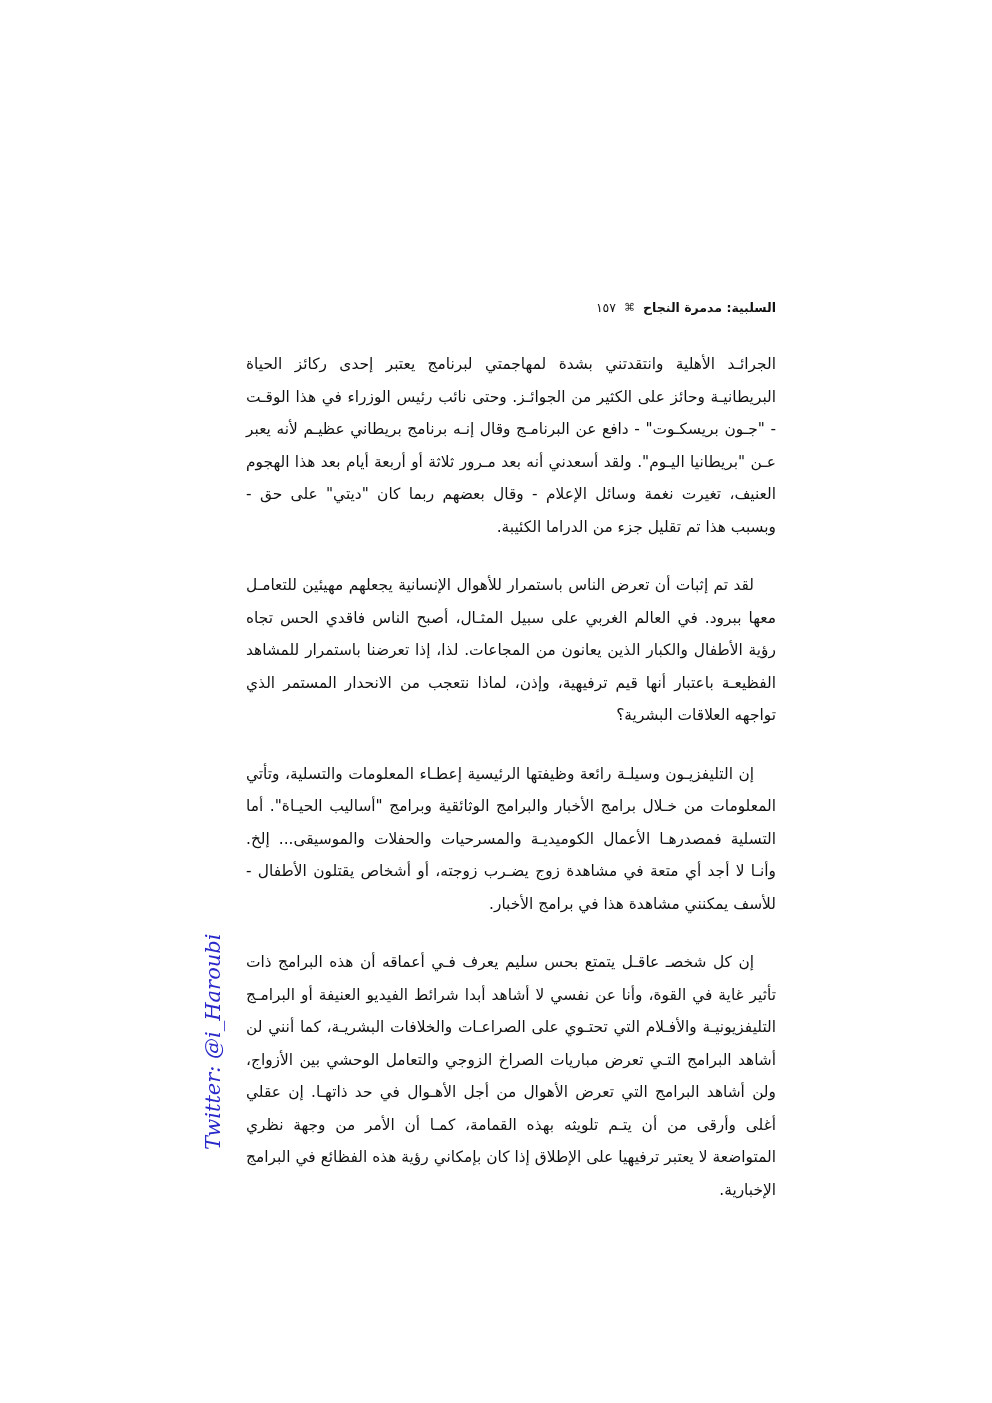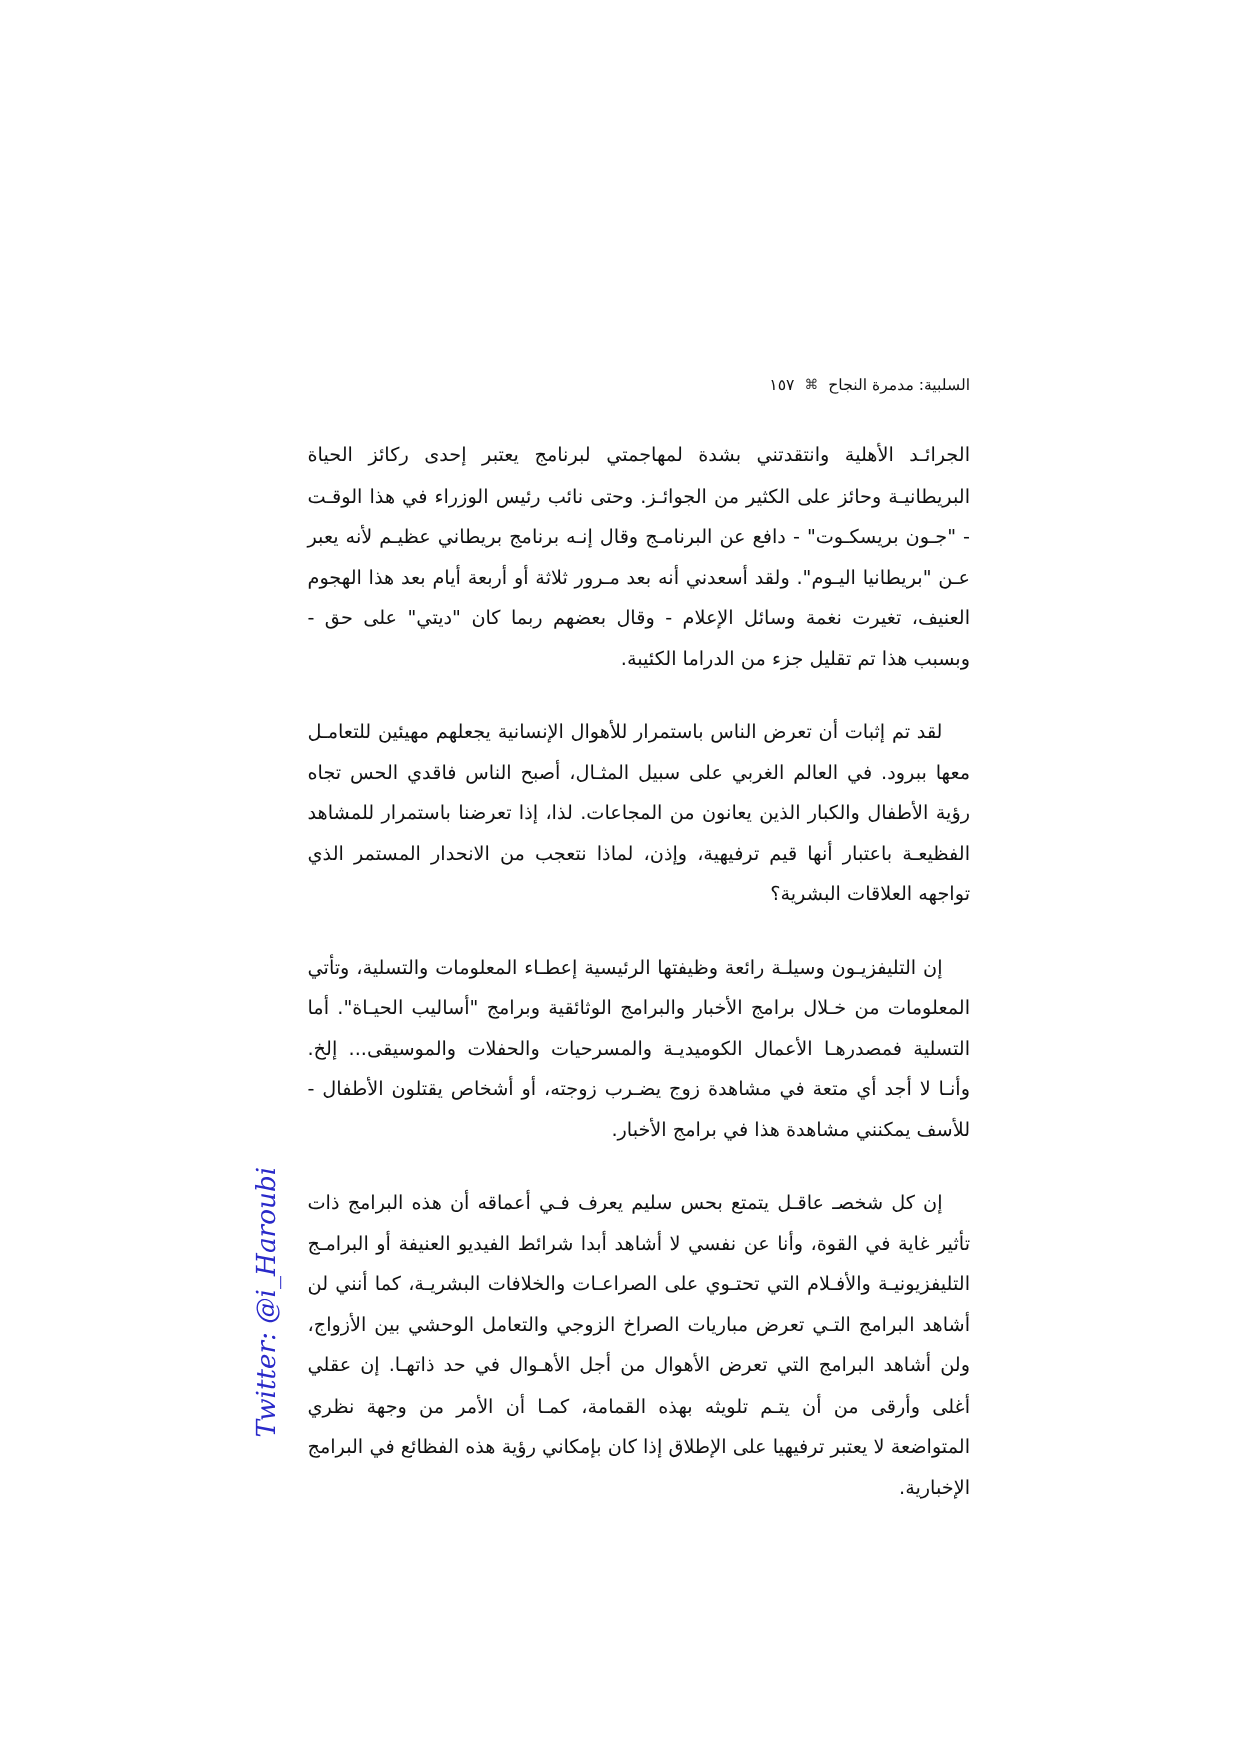--- a/index.html
+++ b/index.html
@@ -18,21 +18,21 @@
     }
     .header {
       direction: rtl;
       display: flex;
       align-items: center;
       justify-content: flex-start;
       font-size: 12.5px;
       height: 22px;
       gap: 8px;
     }
-    .header .title { order: 1; }
+    .header .title { order: 1; font-weight: bold; }
     .header .ornament { order: 2; font-size: 11px; color: #333; }
     .header .pagenum { order: 3; }
     .body-text {
       margin-top: 30px;
       direction: rtl;
       text-align: justify;
       font-size: 15.4px;
       line-height: 32.5px;
     }
     .para {

